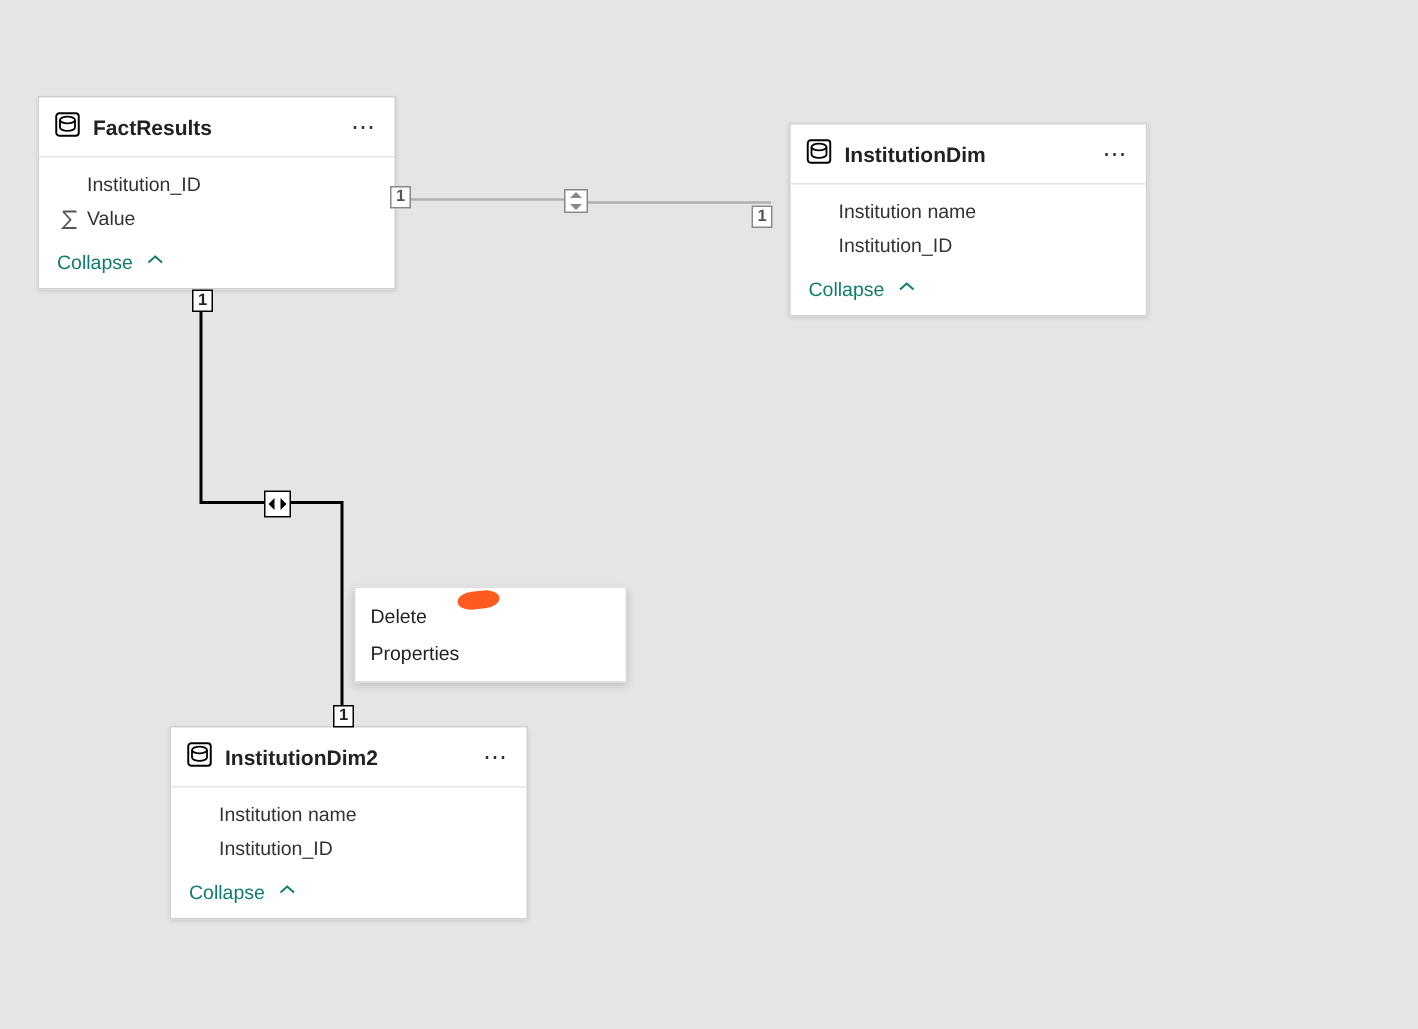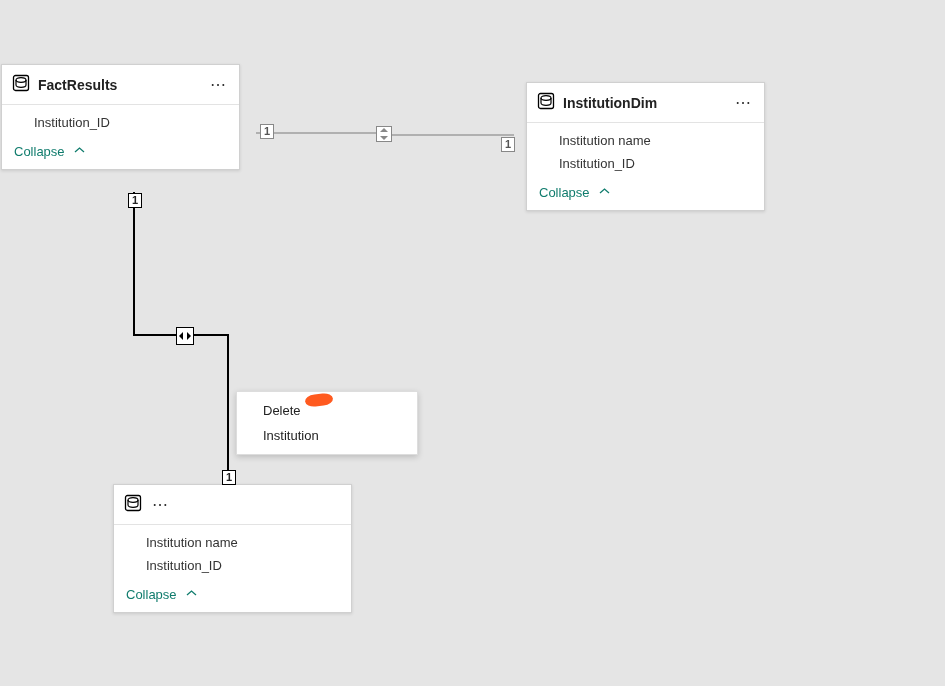--- a/index.html
+++ b/index.html
@@ -12,21 +12,21 @@
   .more-dots{font-size:16px;letter-spacing:1px;color:#333;cursor:pointer;padding:0 2px}
   .table-body{padding:6px 0 2px 0}
   .field-row{display:flex;align-items:flex-end;padding:4px 12px 4px 14px;color:#333}
   .field-icon{width:18px;display:inline-flex;justify-content:flex-start;color:#555}
   .collapse-row{padding:8px 12px 10px 12px;color:#107c6d;font-size:13px;cursor:pointer;display:flex;align-items:flex-end;gap:9px}
   .card-label{position:absolute;background:#fff;border:1px solid #000;font-size:11px;line-height:13px;padding:0 3px;font-weight:600;z-index:3}
   .rel-mid{position:absolute;background:#fff;border:1px solid #888;width:14px;height:14px;z-index:2;display:flex;align-items:center;justify-content:center}
   .rel-mid svg{display:block}
   .rel-mid-double{position:absolute;background:#fff;border:1px solid #000;width:16px;height:16px;z-index:2;display:flex;align-items:center;justify-content:center}
   .ctx-menu{position:absolute;background:#fff;border:1px solid #ddd;box-shadow:0 2px 6px rgba(0,0,0,.18);width:180px;padding:6px 0;z-index:5}
-  .ctx-item{padding:5px 26px;cursor:pointer}
+  .ctx-item{padding:5px 10px;cursor:pointer}
   .scribble{position:absolute;width:28px;height:12px;background:#ff5a1f;border-radius:50%/70%;transform:rotate(-6deg);z-index:6}
 </style>
 </head>
 <body>
 
 <div class="canvas">
 
   <svg class="rel">
 
     <path d="M256 133 L383 133 L383 135 L514 135" stroke="#b0b0b0" stroke-width="1.8" fill="none"></path>
@@ -43,36 +43,44 @@
     <svg width="10" height="12" viewBox="0 0 10 12">
         <path d="M5 0 L9 4 L1 4 Z M5 12 L1 8 L9 8 Z" fill="#888"></path>
       </svg>
   </div>
   <div class="rel-mid-double" style="left:176px;top:327px">
     <svg width="12" height="12" viewBox="0 0 12 12">
         <path d="M0 6 L4 2 L4 10 Z M12 6 L8 2 L8 10 Z" fill="#000"></path>
       </svg>
   </div>
 
-  <div class="table-card" style="left:1px;top:64px;width:237px">
+  <div class="table-card" style="left:25px;top:64px;width:237px">
     <div class="table-header">
       <span class="ticon">
         <svg width="18" height="18" viewBox="0 0 18 18">
             <rect x="1.5" y="1.5" width="15" height="15" rx="2" fill="none" stroke="#000" stroke-width="1.3"></rect>
             <ellipse cx="9" cy="6" rx="5" ry="2.3" fill="none" stroke="#000" stroke-width="1.2"></ellipse>
             <path d="M4 6 v5 a5 2.3 0 0 0 10 0 v-5" fill="none" stroke="#000" stroke-width="1.2"></path>
           </svg>
       </span>
       <span class="table-title">FactResults</span>
       <span class="more-dots">⋯</span>
     </div>
     <div class="table-body">
       <div class="field-row">
         <span class="field-icon"></span>
         <span>Institution_ID</span>
+      </div>
+      <div class="field-row">
+        <span class="field-icon">
+          <svg width="13" height="13" viewBox="0 0 13 13">
+              <path d="M2 1 H11 M2 1 L7 6.5 L2 12 H11" stroke="#555" stroke-width="1.2" fill="none"></path>
+            </svg>
+        </span>
+        <span>Value</span>
       </div>
     </div>
     <div class="collapse-row">
       <span>Collapse</span>
       <span><svg width="11" height="11" viewBox="0 0 11 11">
             <path d="M1 7 L5.5 3 L10 7" stroke="#107c6d" stroke-width="1.3" fill="none"></path>
           </svg></span>
     </div>
   </div>
 
@@ -108,20 +116,21 @@
 
   <div class="table-card" style="left:113px;top:484px;width:237px">
     <div class="table-header">
       <span class="ticon">
         <svg width="18" height="18" viewBox="0 0 18 18">
             <rect x="1.5" y="1.5" width="15" height="15" rx="2" fill="none" stroke="#000" stroke-width="1.3"></rect>
             <ellipse cx="9" cy="6" rx="5" ry="2.3" fill="none" stroke="#000" stroke-width="1.2"></ellipse>
             <path d="M4 6 v5 a5 2.3 0 0 0 10 0 v-5" fill="none" stroke="#000" stroke-width="1.2"></path>
           </svg>
       </span>
+      <span class="table-title">InstitutionDim2</span>
       <span class="more-dots">⋯</span>
     </div>
     <div class="table-body">
       <div class="field-row">
         <span class="field-icon"></span>
         <span>Institution name</span>
       </div>
       <div class="field-row">
         <span class="field-icon"></span>
         <span>Institution_ID</span>
@@ -130,18 +139,18 @@
     <div class="collapse-row">
       <span>Collapse</span>
       <span><svg width="11" height="11" viewBox="0 0 11 11">
             <path d="M1 7 L5.5 3 L10 7" stroke="#107c6d" stroke-width="1.3" fill="none"></path>
           </svg></span>
     </div>
   </div>
 
   <div class="ctx-menu" style="left:236px;top:391px">
     <div class="ctx-item">Delete</div>
-    <div class="ctx-item">Institution</div>
+    <div class="ctx-item">Properties</div>
   </div>
 
   <div class="scribble" style="left:305px;top:394px"></div>
 
 </div>
 
 </body></html>

